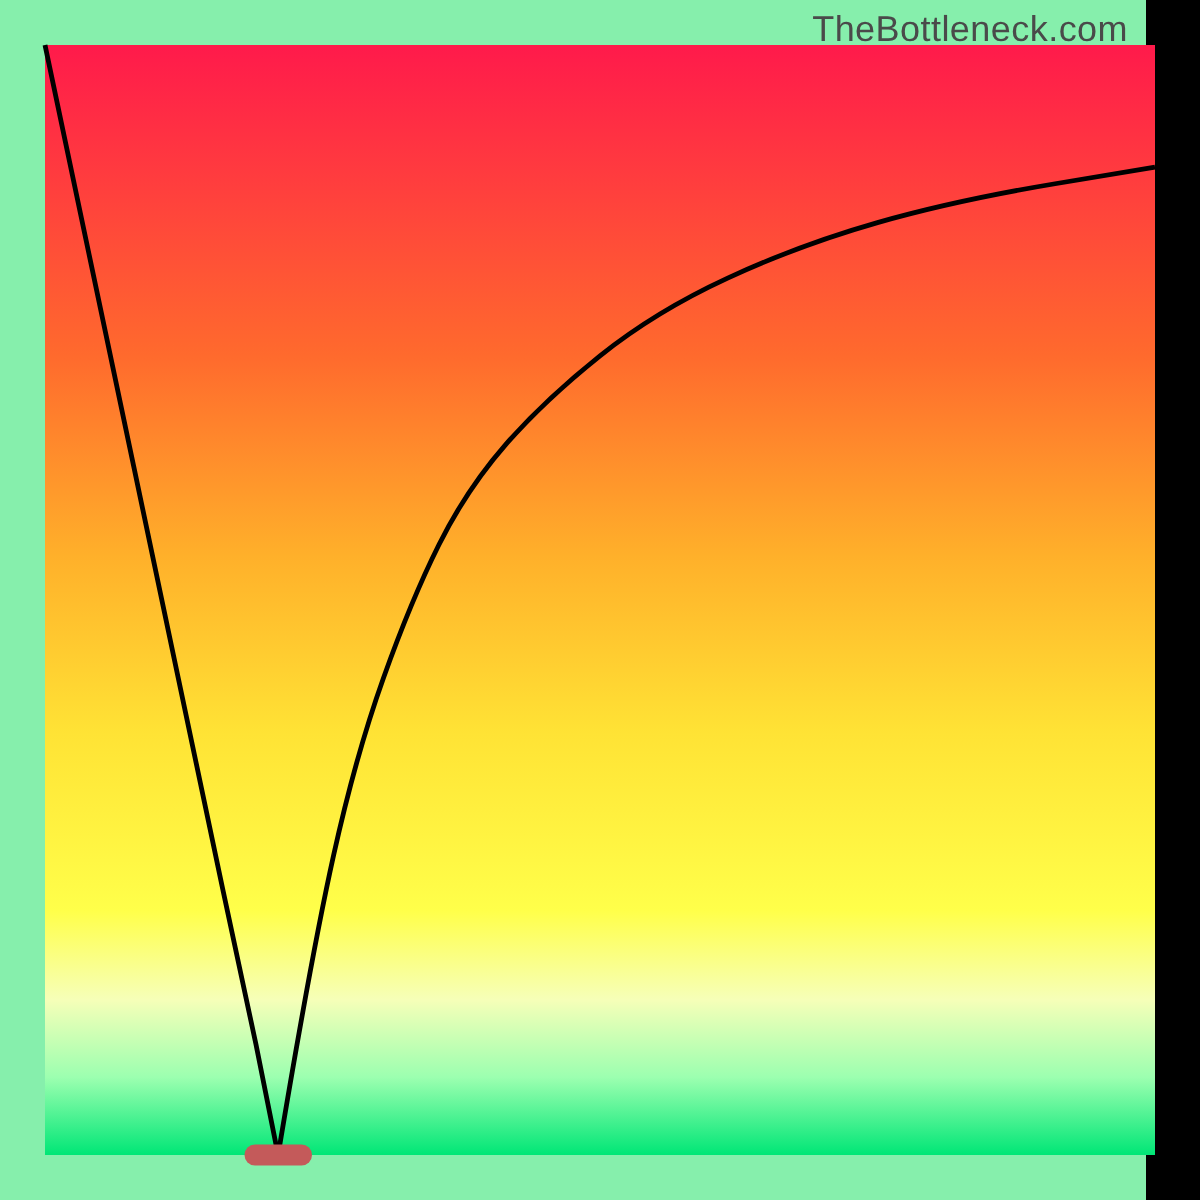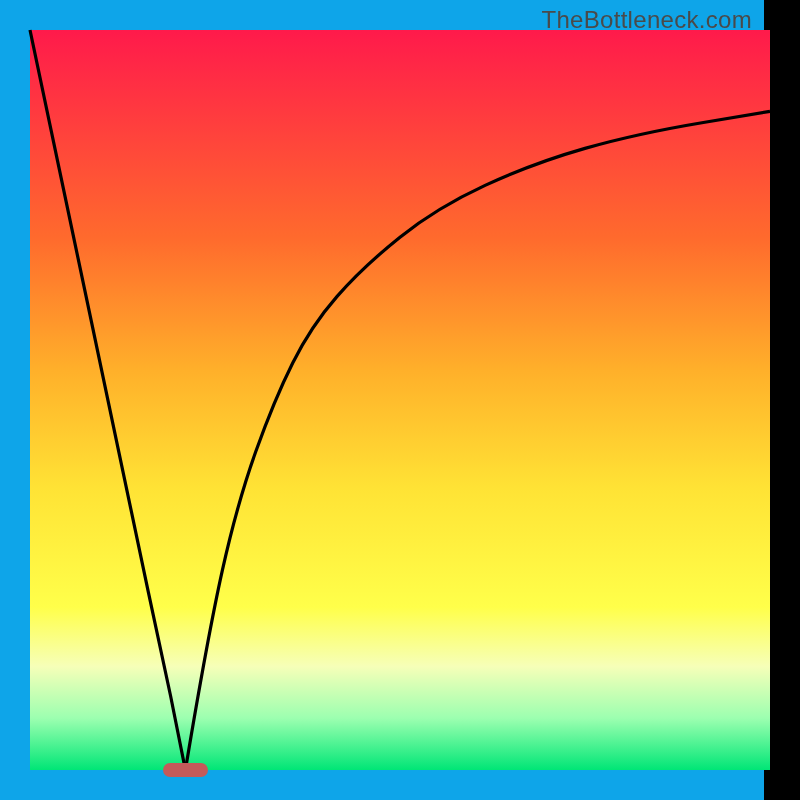--- a/index.html
+++ b/index.html
@@ -8,21 +8,21 @@
     width: 800px;
     height: 800px;
     overflow: hidden;
     background: #000;
     font-family: Arial, Helvetica, sans-serif;
   }
   .frame {
     position: relative;
     width: 764px;
     height: 800px;
-    background: #0ea5e9;
+    background: #86efac;
   }
   .plot-area {
     position: absolute;
     left: 30px;
     top: 30px;
     width: 740px;
     height: 740px;
     background: linear-gradient(
       to bottom,
       #ff1a4b 0%,

